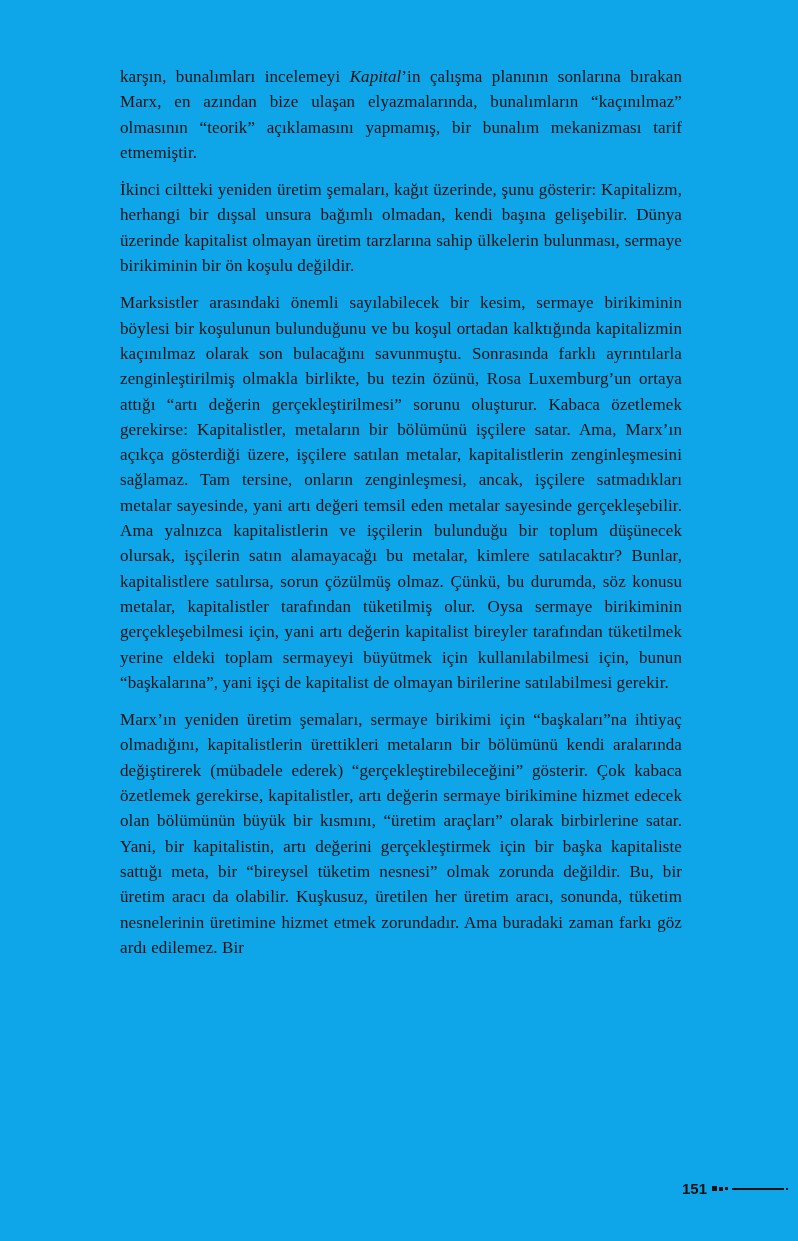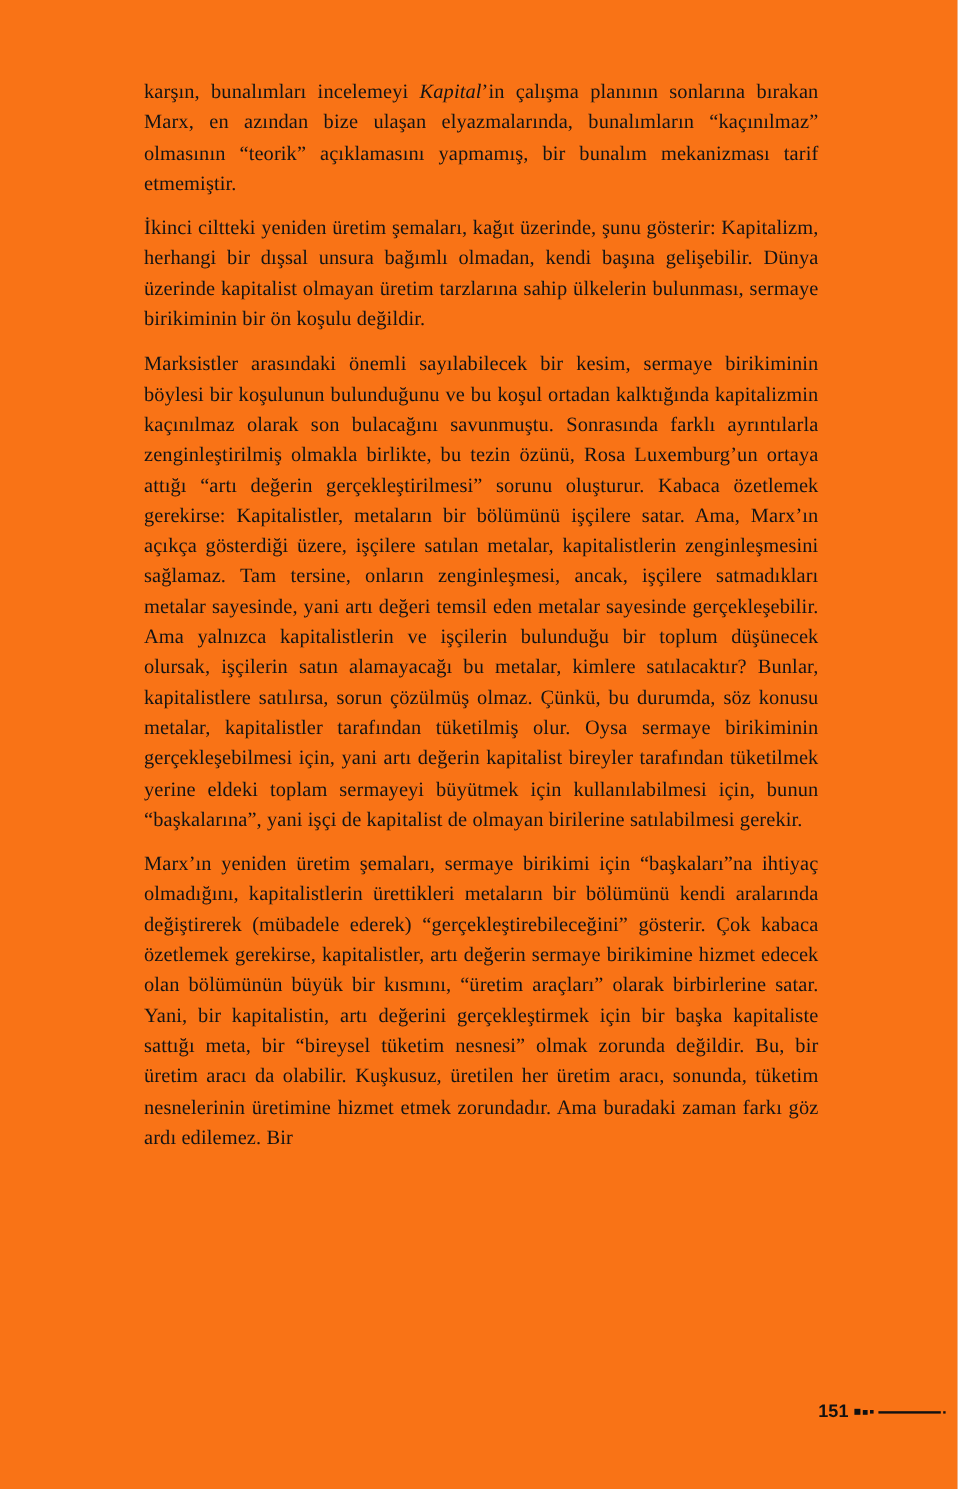--- a/index.html
+++ b/index.html
@@ -5,21 +5,21 @@
   html, body {
     margin: 0;
     padding: 0;
     background: #e9e9e9;
   }
   .page {
     position: relative;
     width: 798px;
     height: 1241px;
     margin: 0 auto;
-    background: #f97316;
+    background: #0ea5e9;
     overflow: hidden;
   }
   .text-block {
     position: absolute;
     left: 120px;
     top: 64px;
     width: 562px;
     font-family: "Liberation Serif", "DejaVu Serif", serif;
     font-size: 17px;
     line-height: 25.3px;
@@ -30,21 +30,21 @@
   .text-block p {
     margin: 0 0 12px 0;
     padding: 0;
   }
   .text-block em {
     font-style: italic;
   }
   .footer {
     position: absolute;
     right: 10px;
-    bottom: 56px;
+    bottom: 44px;
     display: flex;
     align-items: center;
     text-align: right;
   }
   .page-num {
     font-family: "Liberation Sans", "DejaVu Sans", sans-serif;
     font-weight: bold;
     font-size: 15px;
     color: #111;
     margin-right: 5px;

